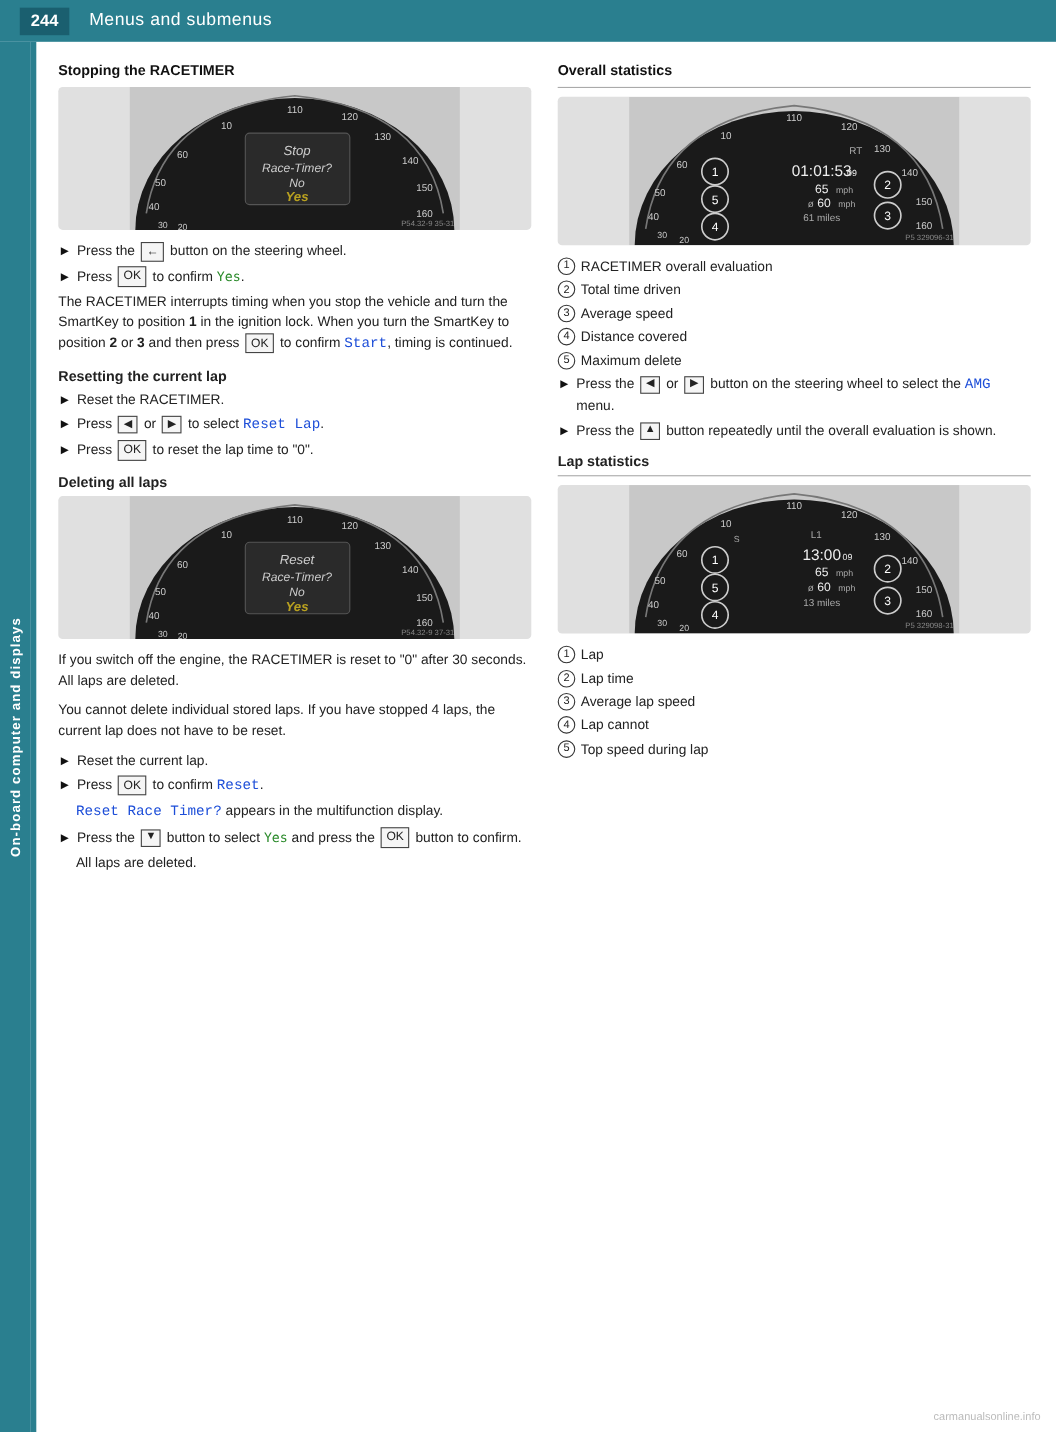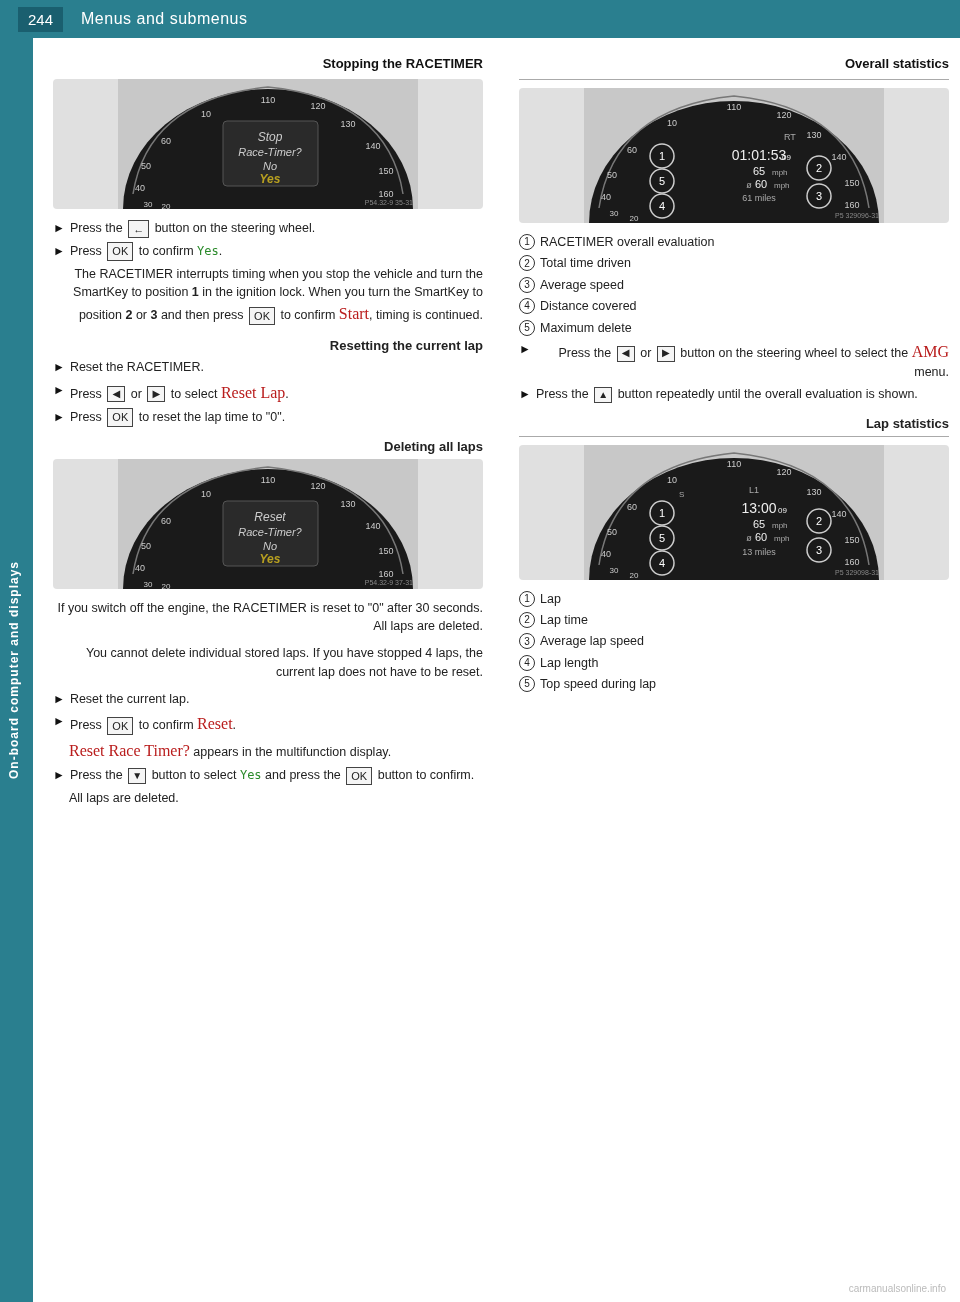--- a/index.html
+++ b/index.html
@@ -15,21 +15,21 @@
     
     .header-bar {
       background: #2a7f8f;
       color: #fff;
       display: flex;
       align-items: center;
       height: 38px;
       padding: 0 18px;
     }
     .header-page-num {
-      font-weight: normal;
+      font-weight: bold;
       font-size: 15px;
       margin-right: 18px;
       background: #1a5f6f;
       padding: 4px 10px;
     }
     .header-title {
       font-size: 16px;
       font-weight: normal;
       letter-spacing: 0.5px;
     }
@@ -61,22 +61,21 @@
       width: 5px;
       height: 1264px;
       background: #2a7f8f;
     }
 
     
     .main-content {
       margin-left: 33px;
       padding: 18px 4px 20px 20px;
       display: flex;
-      gap: 36px;
-      text-align: right;
+      gap: 24px;
     }
 
     .left-col {
       flex: 1;
       max-width: 430px;
     }
     .right-col {
       flex: 1;
       max-width: 430px;
     }
@@ -119,37 +118,36 @@
       font-size: 12px;
       flex-shrink: 0;
       margin-top: 1px;
     }
     .highlight-green {
       color: #2a8a2a;
       font-family: monospace;
       font-size: 12px;
     }
     .highlight-orange {
-      color: #b91c1c;
-      font-family: Liberation Serif, serif;
-      font-size: 16px;
+      color: #1d4ed8;
+      font-family: Liberation Mono, monospace;
+      font-size: 13px;
     }
     .body-text {
       font-size: 12.5px;
       line-height: 1.5;
       margin-bottom: 8px;
     }
 
     
     .subsection-title {
       font-size: 13px;
       font-weight: bold;
       margin-top: 12px;
       margin-bottom: 5px;
-      margin-left: 27px;
     }
 
     
     .numbered-list {
       margin-left: 0;
       list-style: none;
       font-size: 12.5px;
       line-height: 1.55;
     }
     .numbered-list li {
@@ -505,21 +503,21 @@
       <li>
         <span class="num-circle">2</span>
         <span>Lap time</span>
       </li>
       <li>
         <span class="num-circle">3</span>
         <span>Average lap speed</span>
       </li>
       <li>
         <span class="num-circle">4</span>
-        <span>Lap length</span>
+        <span>Lap cannot</span>
       </li>
       <li>
         <span class="num-circle">5</span>
         <span>Top speed during lap</span>
       </li>
     </ul>
 
   </div>
 </div>
 

